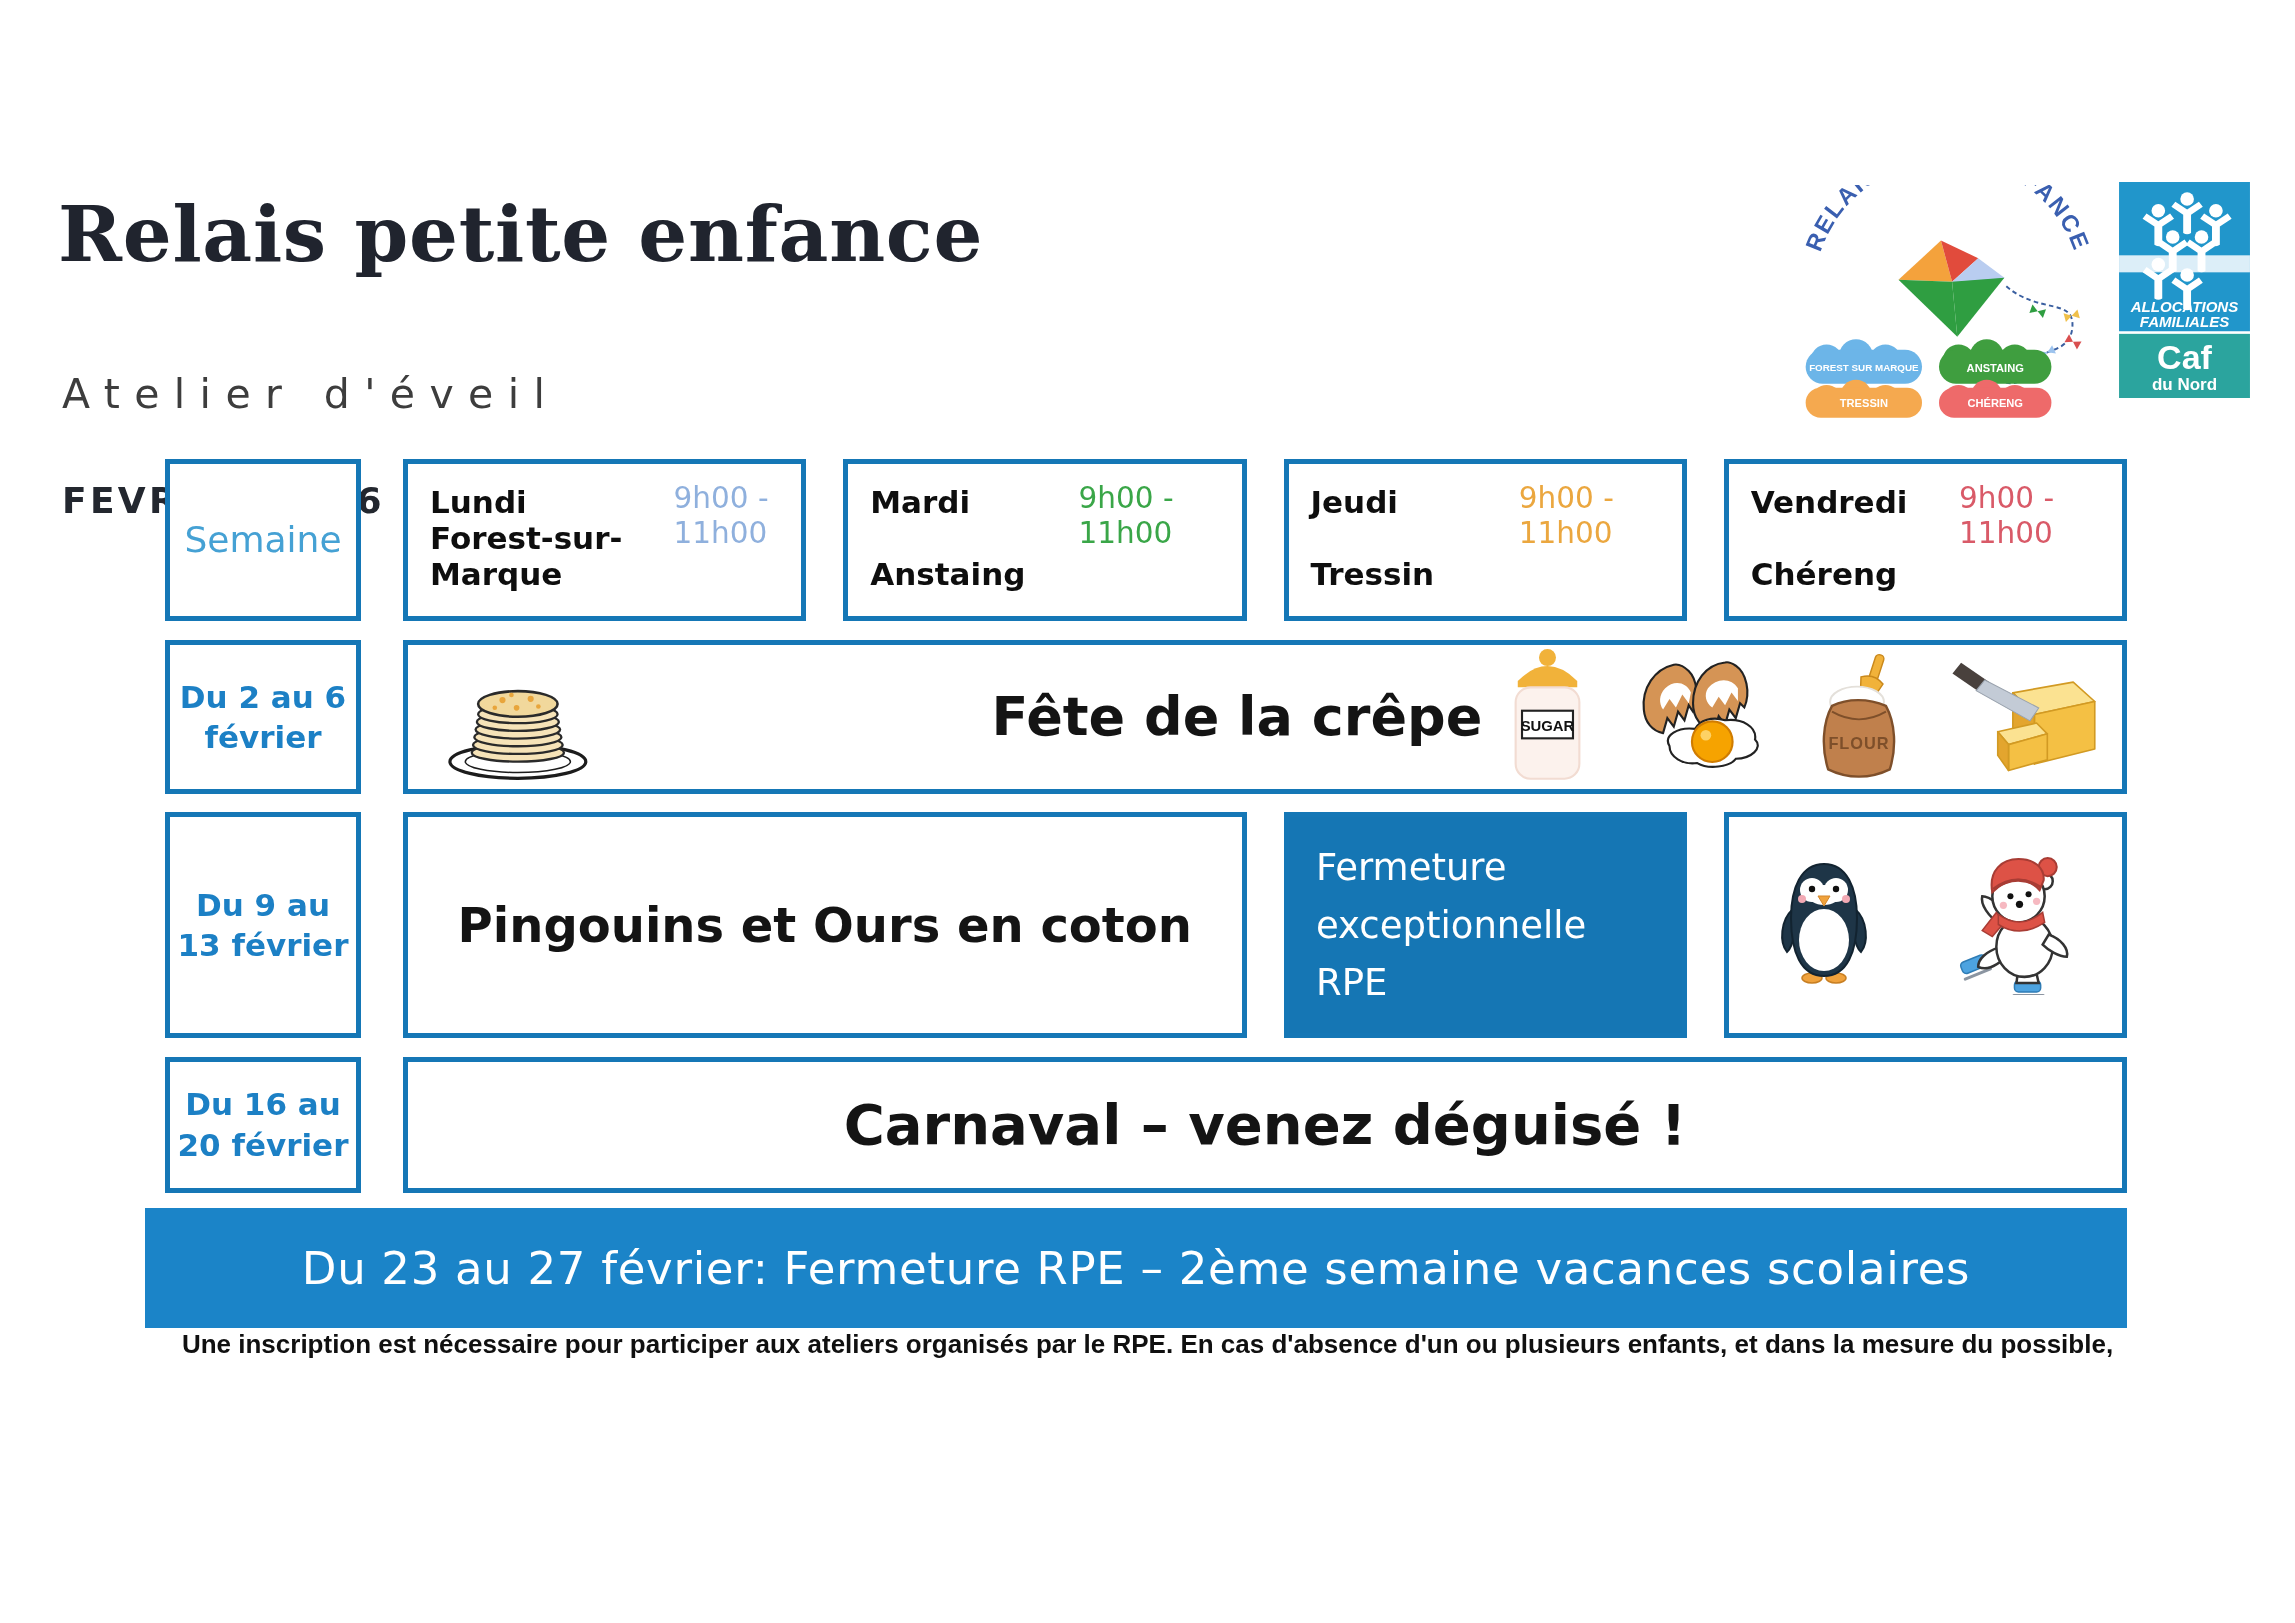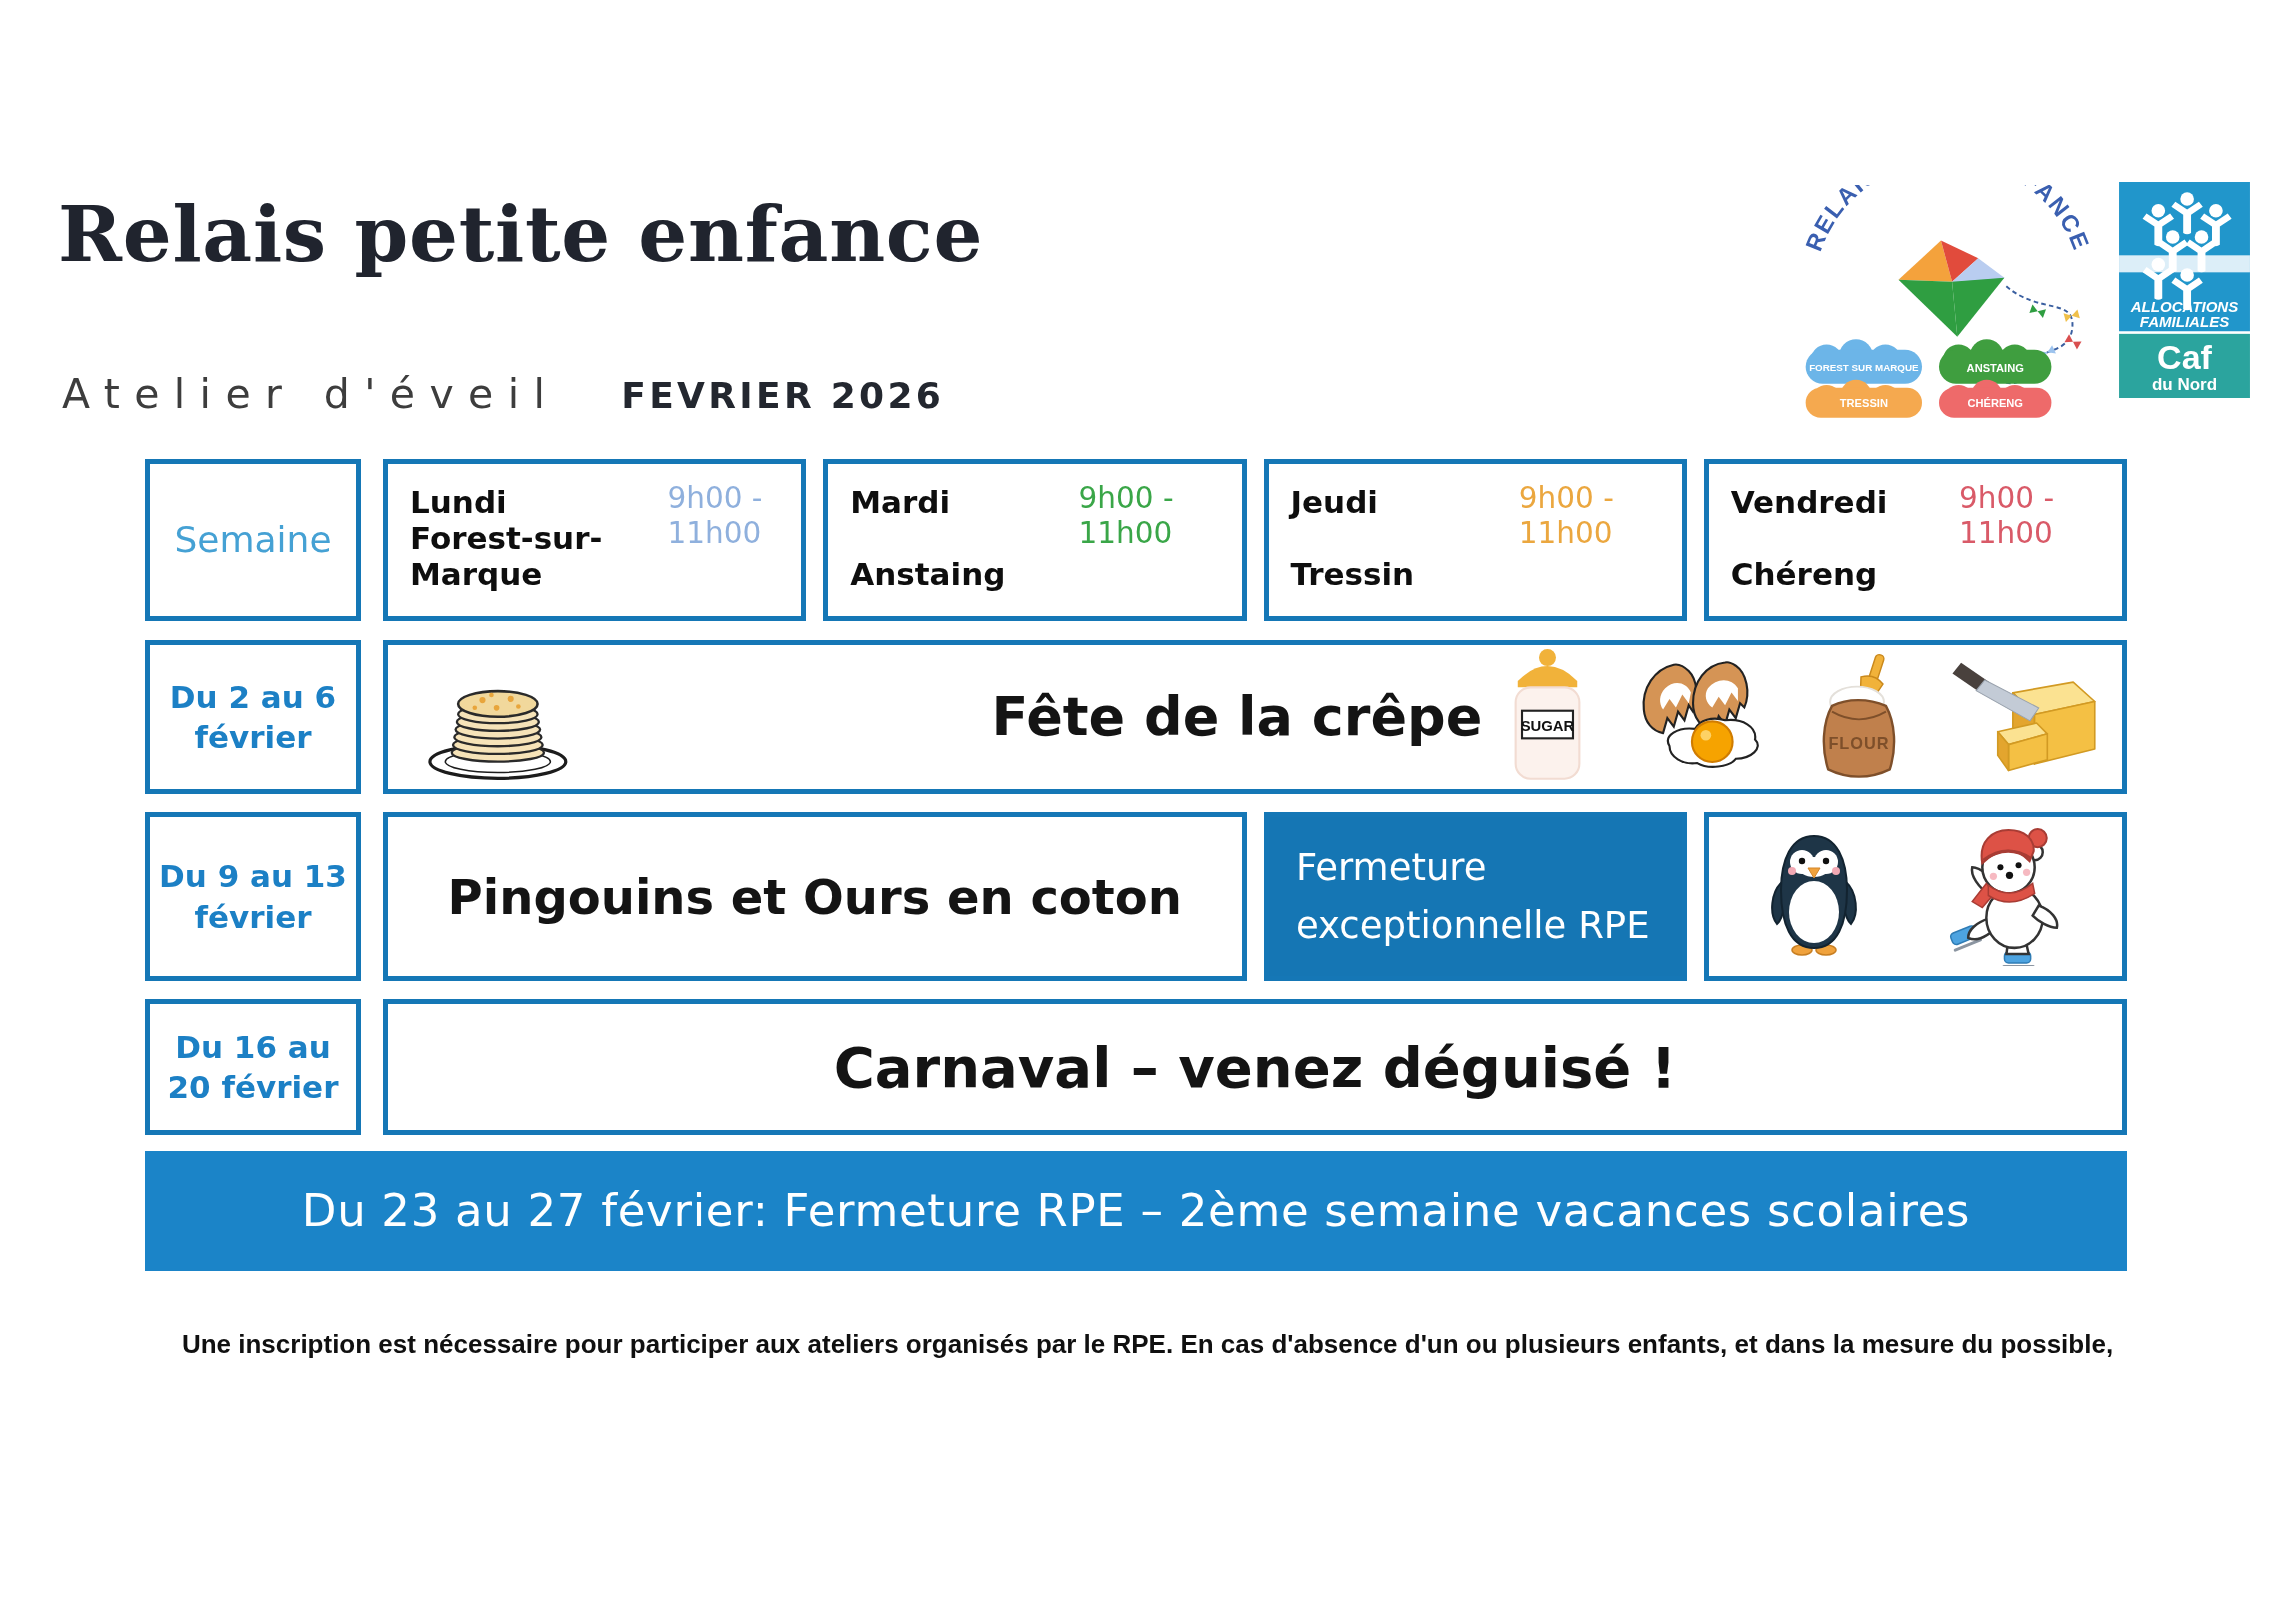--- a/index.html
+++ b/index.html
@@ -2,32 +2,32 @@
 <html style="font-size:10.5px"><head>
 <meta charset="utf-8">
 <style>
   html,body{margin:0;padding:0;background:#ffffff;}
   .page{position:relative;width:2295px;height:1623px;background:#ffffff;
         font-family:"DejaVu Sans",sans-serif;overflow:hidden;color:#111;border-radius:9px;}
 
   
   .title{position:absolute;left:58px;top:189px;font-family:"DejaVu Serif",serif;
          font-weight:700;font-size:77px;color:#20242e;letter-spacing:0.7px;}
-  .subrow{position:absolute;left:62px;top:370px;display:flex;align-items:baseline;gap:62px;}
+  .subrow{position:absolute;left:62px;top:370px;display:flex;align-items:baseline;gap:62px;flex-direction:column;}
   .subtitle{font-size:41px;letter-spacing:14.4px;color:#3d3d3d;font-weight:400;}
   .month{font-size:36px;font-weight:700;letter-spacing:3.3px;color:#23272f;}
   .rpe-logo{position:absolute;left:1787px;top:185px;}
   .caf-logo{position:absolute;left:2119px;top:182px;}
 
   
   .board{position:absolute;left:145px;top:459px;width:1982px;display:flex;flex-direction:column;}
   .row{display:grid;grid-template-columns:216px 1fr;column-gap:22px;}
   .row+.row{margin-top:18.3px;}
   .cells{display:grid;grid-template-columns:repeat(4,1fr);column-gap:17px;}
-  .cell{border:5.9px solid #1577b6;background:#fff;box-sizing:border-box;}
+  .cell{border:5.9px solid #1577b6;background:#fff;box-sizing:border-box;margin-left:20px;}
   .h-header{min-height:132px;}
   .h-r2{min-height:148px;}
   .h-r3{min-height:161px;}
   .h-r4{min-height:136px;}
   .label-cell{display:flex;align-items:center;justify-content:center;text-align:center;
               color:#1c80c5;font-weight:700;font-size:31px;line-height:1.3;padding:6.5px;}
   .corner{color:#45a1d4;font-weight:500;font-size:36px;}
   .day-cell{padding:17px 22px;display:flex;justify-content:space-between;}
   .day-left{display:flex;flex-direction:column;justify-content:space-between;padding:2.6px 0 7.9px;}
   .day-name,.day-place{font-size:31px;font-weight:700;color:#0e0e0e;}

